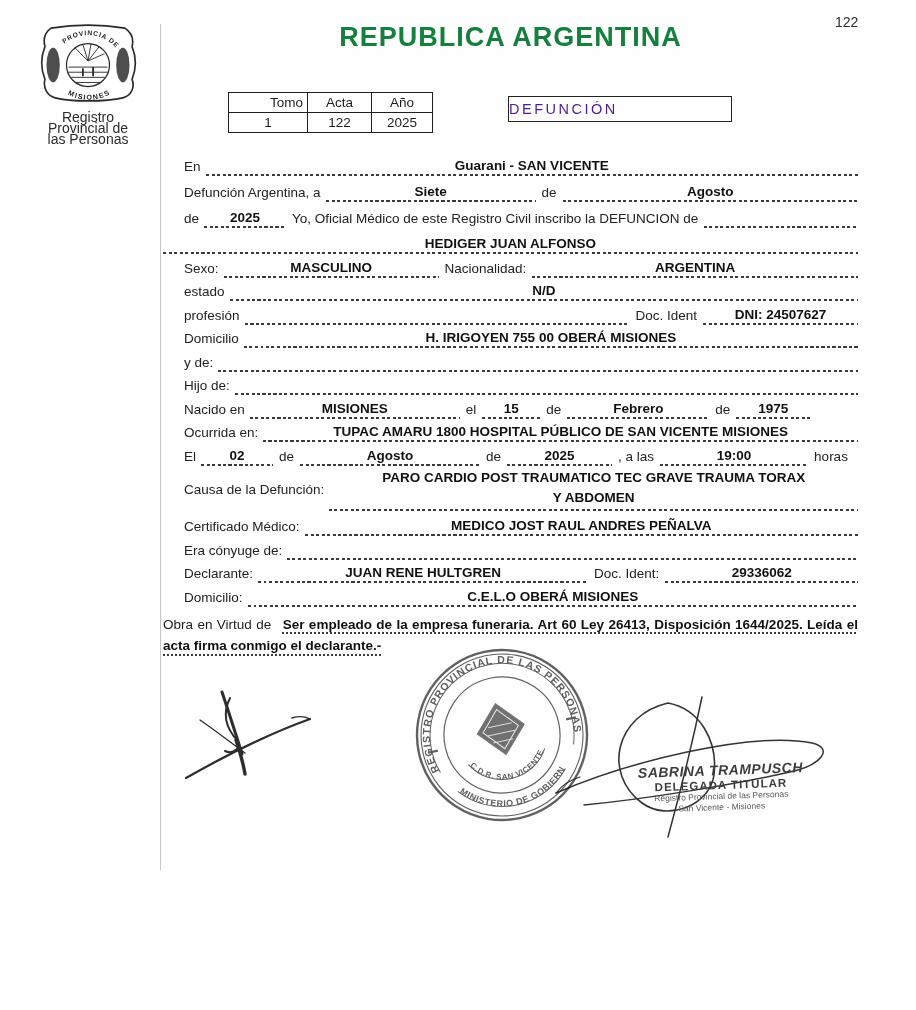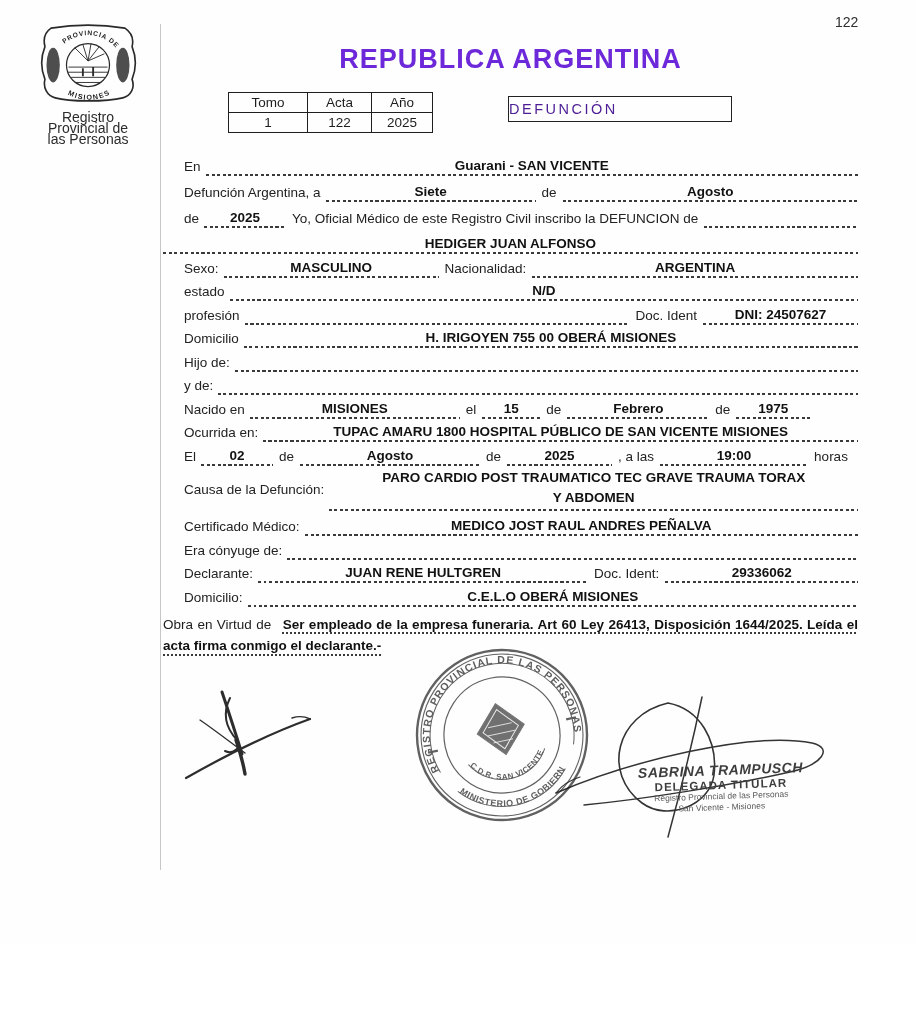--- a/index.html
+++ b/index.html
@@ -5,32 +5,32 @@
   * { margin:0; padding:0; box-sizing:border-box; }
   html,body { background:#ffffff; }
   .page {
     position:relative; width:916px; height:944px;
     background:#fefefe; overflow:hidden;
     font-family:"Liberation Sans", sans-serif; color:#1d1d1d;
   }
   
   .page-number { position:absolute; top:14px; left:835px; font-size:14px; color:#2e2e2e; }
   .doc-title {
-    position:absolute; top:44px; left:163px; width:695px;
-    text-align:center; font-size:27px; font-weight:bold; letter-spacing:1px; color:#6d28d9;
+    position:absolute; top:22px; left:163px; width:695px;
+    text-align:center; font-size:27px; font-weight:bold; letter-spacing:1px; color:#15803d;
   }
   .seal-wrap { position:absolute; top:22px; left:36px; width:104px; }
   .seal-caption { margin-top:4px; text-align:center; font-size:14px; line-height:11px; color:#2c2c2c; }
   .vline { position:absolute; left:160px; top:24px; width:1px; height:846px; background:#c6c6c6; }
   .acta-table { position:absolute; left:228px; top:92px; border-collapse:collapse; }
   .acta-table td {
     border:1.6px solid #1f1f1f; text-align:center; font-size:13.5px;
     height:20px; padding:0 4px; color:#1d1d1d;
   }
-  .acta-table .c1 { width:79px; } .acta-table .c2 { width:64px; } .acta-table .c3 { width:61px; }
+  .acta-table .c1 { width:79px;text-align:right; } .acta-table .c2 { width:64px; } .acta-table .c3 { width:61px; }
   .type-box {
     position:absolute; left:508px; top:96px; width:224px; height:26px;
     border:1.6px solid #222; text-align:left; font-size:14.5px;
     letter-spacing:2.5px; line-height:24px; color:#4c1d95;
   }
   
   .form { position:absolute; left:163px; top:150px; width:695px; font-size:13.5px; }
   .row { display:flex; align-items:flex-end; height:23.5px; white-space:nowrap; }
   .row.tall { height:26px; }
   .lbl { padding:0 5px 2px 0; color:#222;margin-left:21px; }
@@ -164,26 +164,26 @@
       <span class="mid">Doc. Ident</span>
       <span class="fill grow">DNI: 24507627</span>
     </div>
 
     <div class="row">
       <span class="lbl">Domicilio</span>
       <span class="fill grow">H. IRIGOYEN 755 00 OBERÁ MISIONES</span>
     </div>
 
     <div class="row">
+      <span class="lbl">y de:</span>
+      <span class="fill grow"></span>
+    </div>
+
+    <div class="row">
       <span class="lbl">Hijo de:</span>
-      <span class="fill grow"></span>
-    </div>
-
-    <div class="row">
-      <span class="lbl">y de:</span>
       <span class="fill grow"></span>
     </div>
 
     <div class="row">
       <span class="lbl">Nacido en</span>
       <span class="fill" style="width:210px">MISIONES</span>
       <span class="mid">el</span>
       <span class="fill" style="width:58px">15</span>
       <span class="mid">de</span>
       <span class="fill" style="width:142px">Febrero</span>

